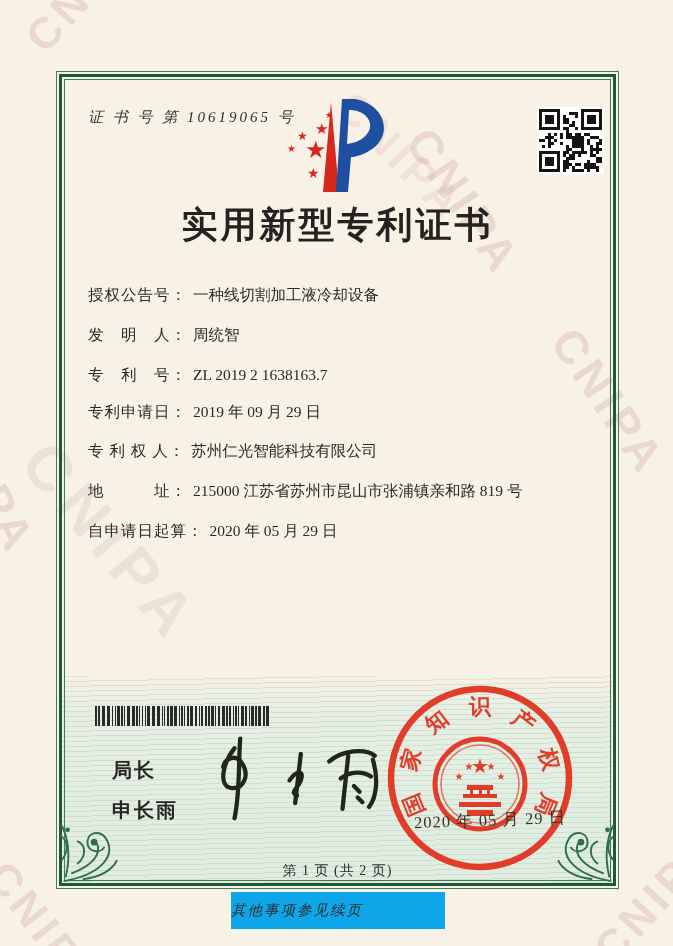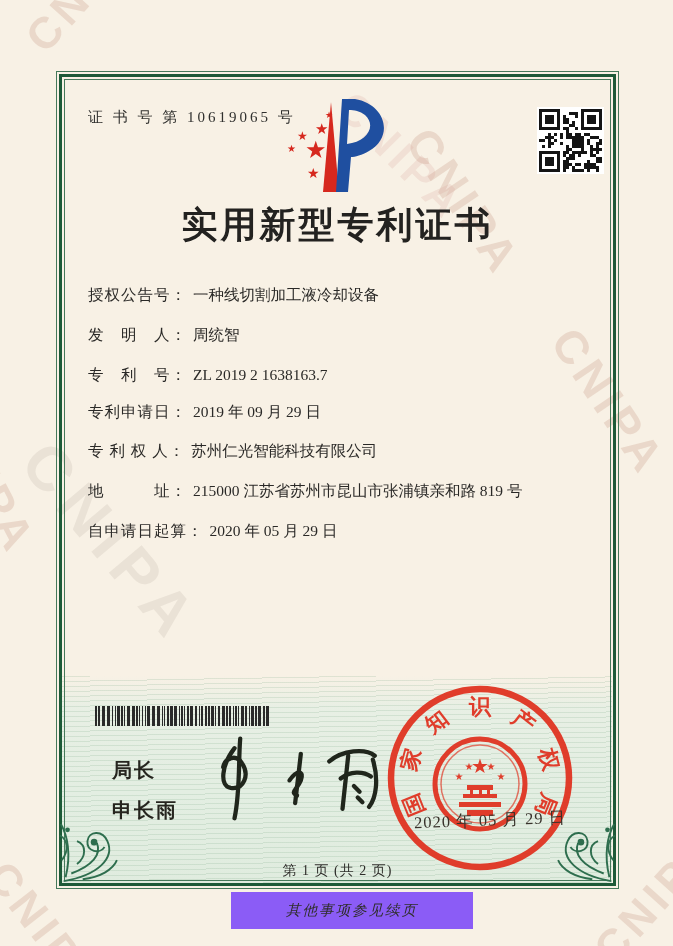--- a/index.html
+++ b/index.html
@@ -20,21 +20,21 @@
   .frame-mid{position:absolute;left:2px;top:2px;right:2px;bottom:2px;border:3px solid #1d5a38;}
   .frame-in{position:absolute;left:2px;top:2px;right:2px;bottom:2px;border:1px solid #45795a;}
   
   .band{
     left:61px;top:676px;width:551px;height:208px;z-index:1;
     background:
       repeating-linear-gradient(179deg, rgba(122,168,133,0.20) 0 1px, rgba(122,168,133,0) 1px 5px),
       linear-gradient(180deg, rgba(231,240,229,0) 0%, rgba(229,239,228,0.85) 15%, #e3eee2 55%, #e0ecdf 100%);
   }
   
-  .cert-no{left:88px;top:108px;z-index:4;font-size:15px;letter-spacing:3px;color:#30302e;}
+  .cert-no{left:88px;top:108px;z-index:4;font-size:15px;letter-spacing:3px;color:#30302e;font-style:italic;}
   .logo{left:281px;top:96px;z-index:4;}
   .qr{left:537px;top:107px;z-index:4;background:#fff;padding:2px;}
   .title{
     left:57px;top:201px;width:561px;z-index:4;text-align:center;
     font-size:36px;font-weight:bold;letter-spacing:3px;color:#232220;
   }
   
   .field-row{left:88px;z-index:4;font-size:15.5px;color:#2a2927;white-space:nowrap;}
   .field-row .lbl{letter-spacing:1px;}
   .field-row .val{margin-left:6px;}
@@ -49,22 +49,22 @@
   .barcode{left:95px;top:706px;z-index:4;}
   .signer{left:112px;top:757px;z-index:4;font-family:Liberation Sans, sans-serif;
           font-size:20px;font-weight:600;color:#26251f;letter-spacing:2px;}
   .signer div{margin-bottom:13px;}
   .sig{left:198px;top:733px;z-index:4;}
   .seal{left:383px;top:681px;z-index:5;opacity:0.93;}
   .seal-date{left:414px;top:809px;width:180px;z-index:6;font-size:16.5px;color:#38322b;
              letter-spacing:1px;transform:rotate(-2deg);white-space:nowrap;}
   .page-num{left:57px;top:862px;width:561px;z-index:4;text-align:center;font-size:14px;
             color:#2e2d2a;letter-spacing:1px;}
-  .note-strip{left:231px;top:892px;width:242px;height:37px;z-index:4;background:#8b5cf6;
-              display:flex;align-items:center;justify-content:center;}
+  .note-strip{left:231px;top:892px;width:214px;height:37px;z-index:4;background:#0ea5e9;
+              display:flex;align-items:center;}
   .note-strip span{font-size:14.5px;color:#2f2e2b;letter-spacing:2px;font-style:italic;}
   .ornament{z-index:4;}
 </style>
 </head>
 <body>
 
 <div class="wm" style="left:-18px;top:6px;font-size:44px;transform:rotate(-48deg) translate(6px,40px);">CNIPA</div>
 <div class="wm" style="left:440px;top:118px;font-size:46px;transform:rotate(56deg);">CNIPA</div>
 <div class="wm" style="left:362px;top:82px;font-size:44px;transform:rotate(45deg);color:rgba(214,160,150,0.20);">CNIPA</div>
 <div class="wm" style="left:-30px;top:392px;font-size:46px;transform:rotate(62deg);">CNIPA</div>

